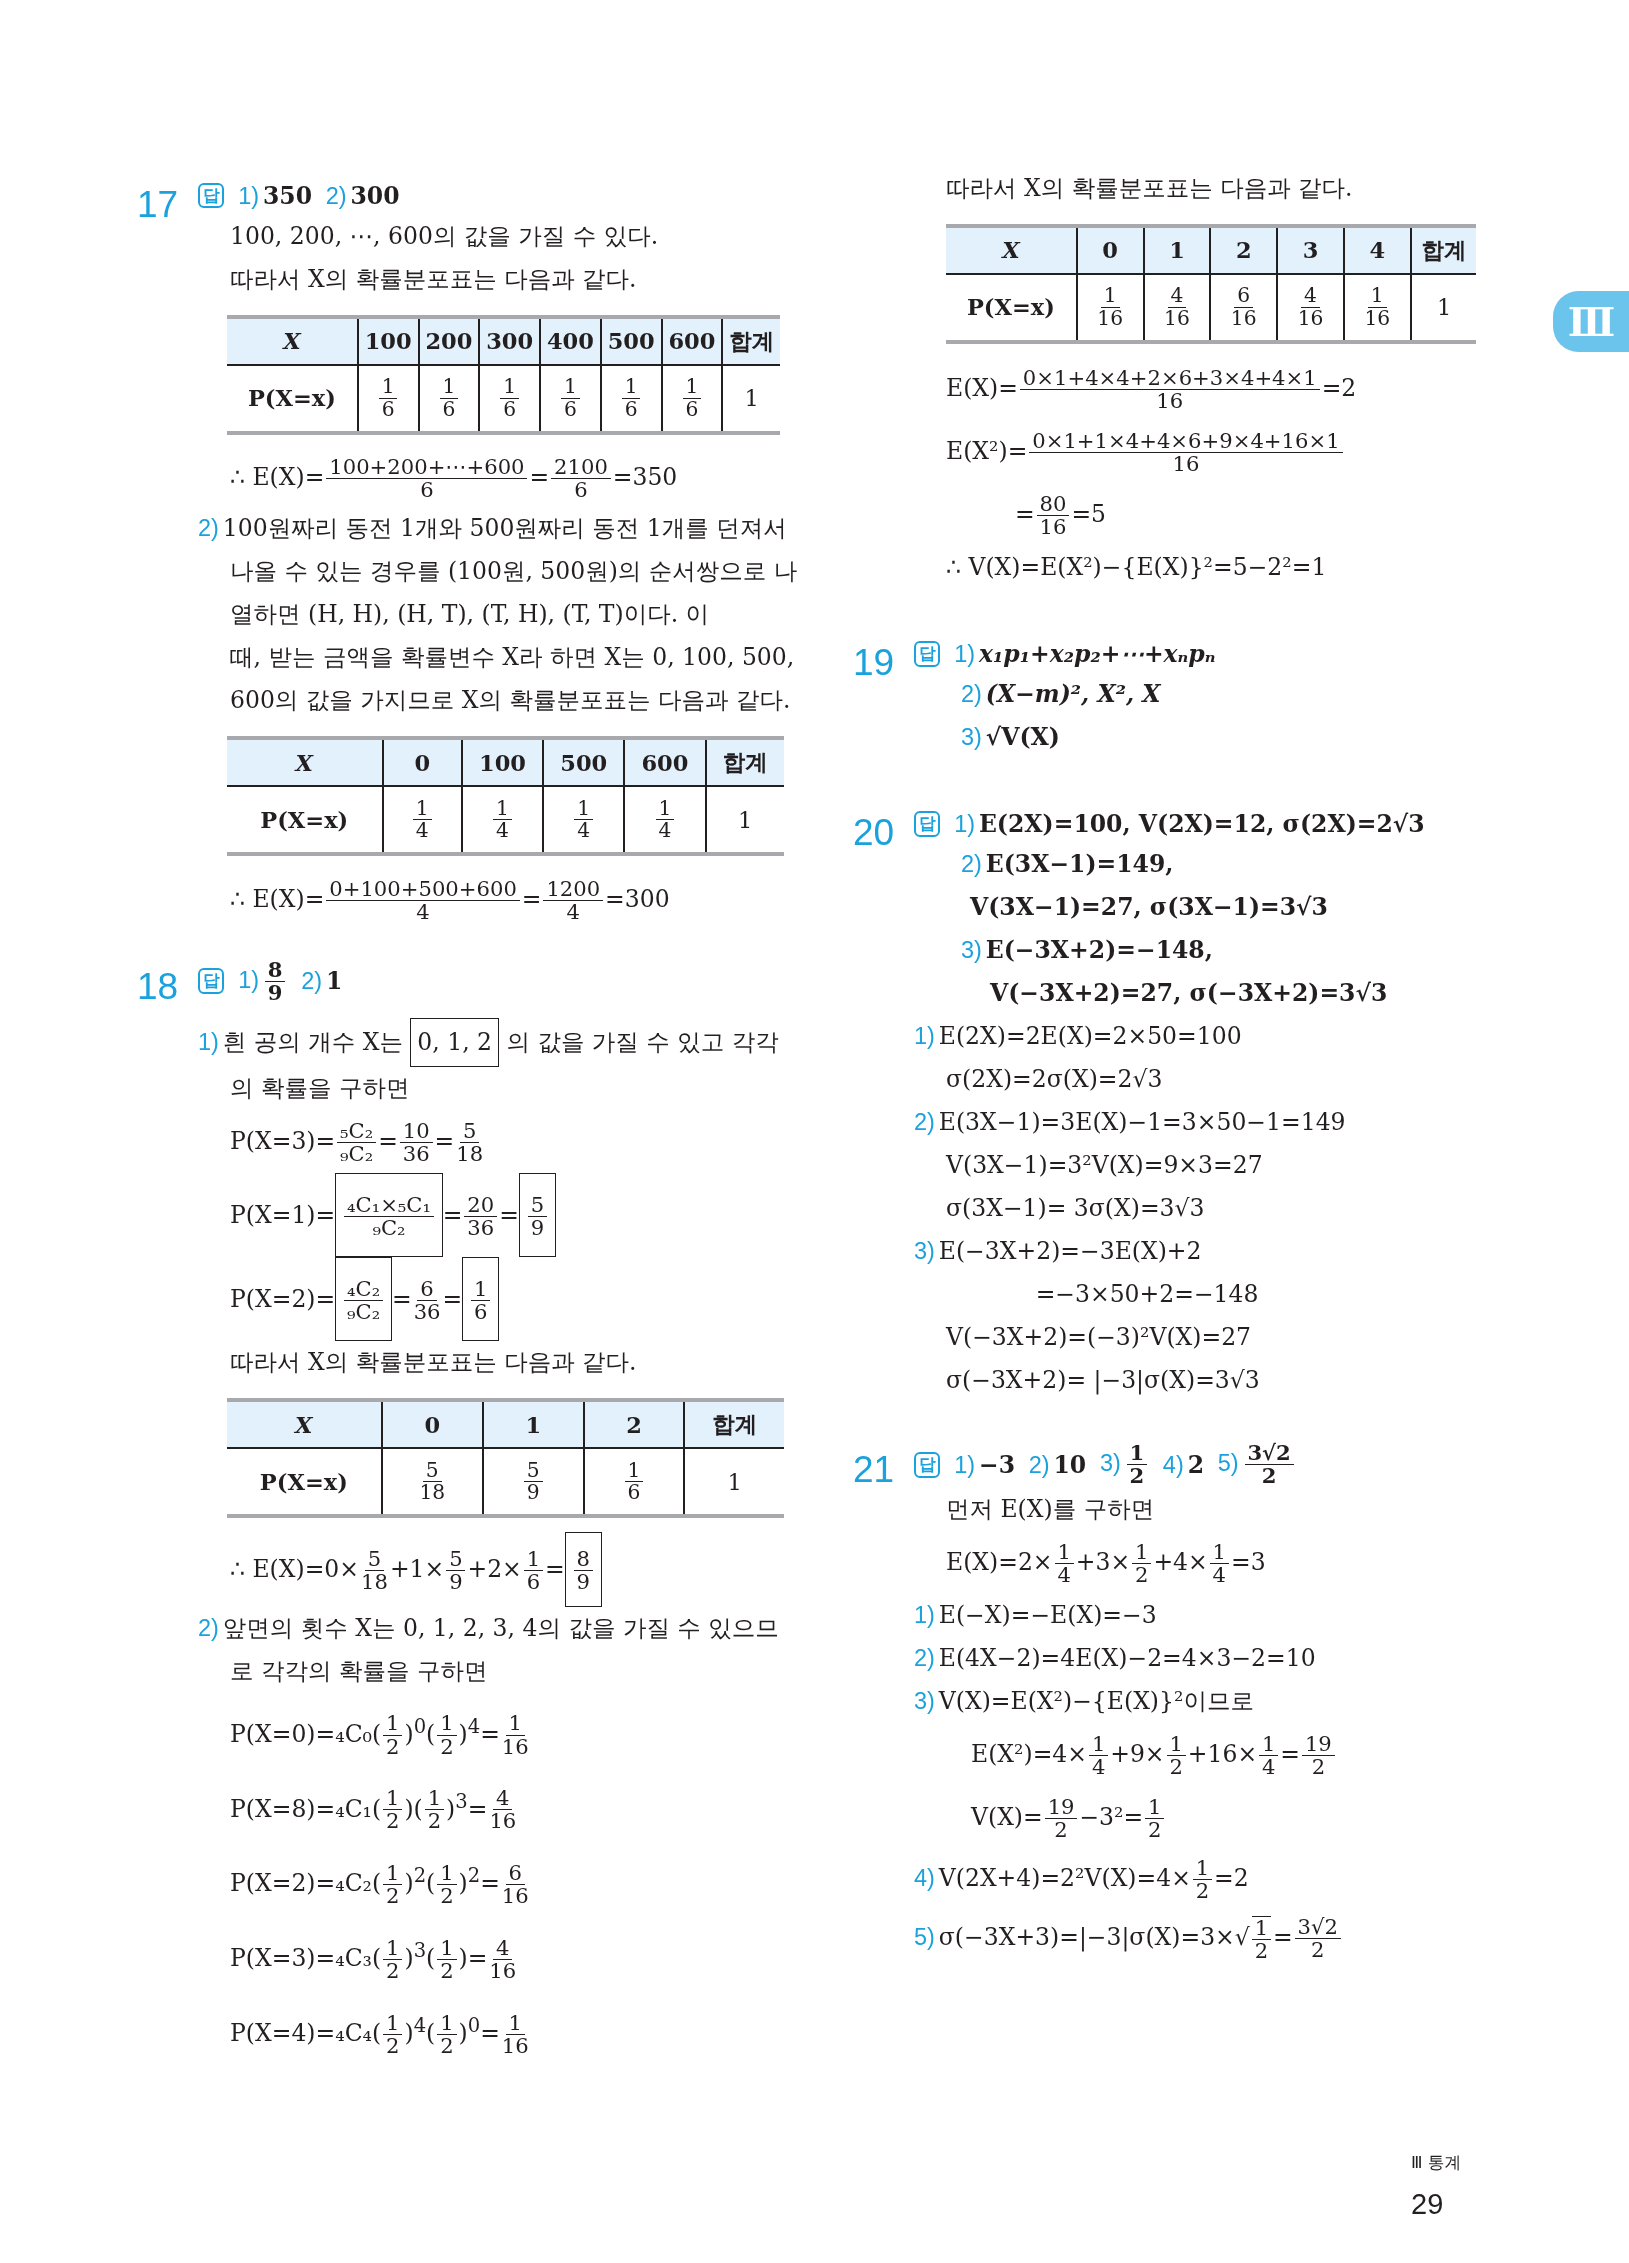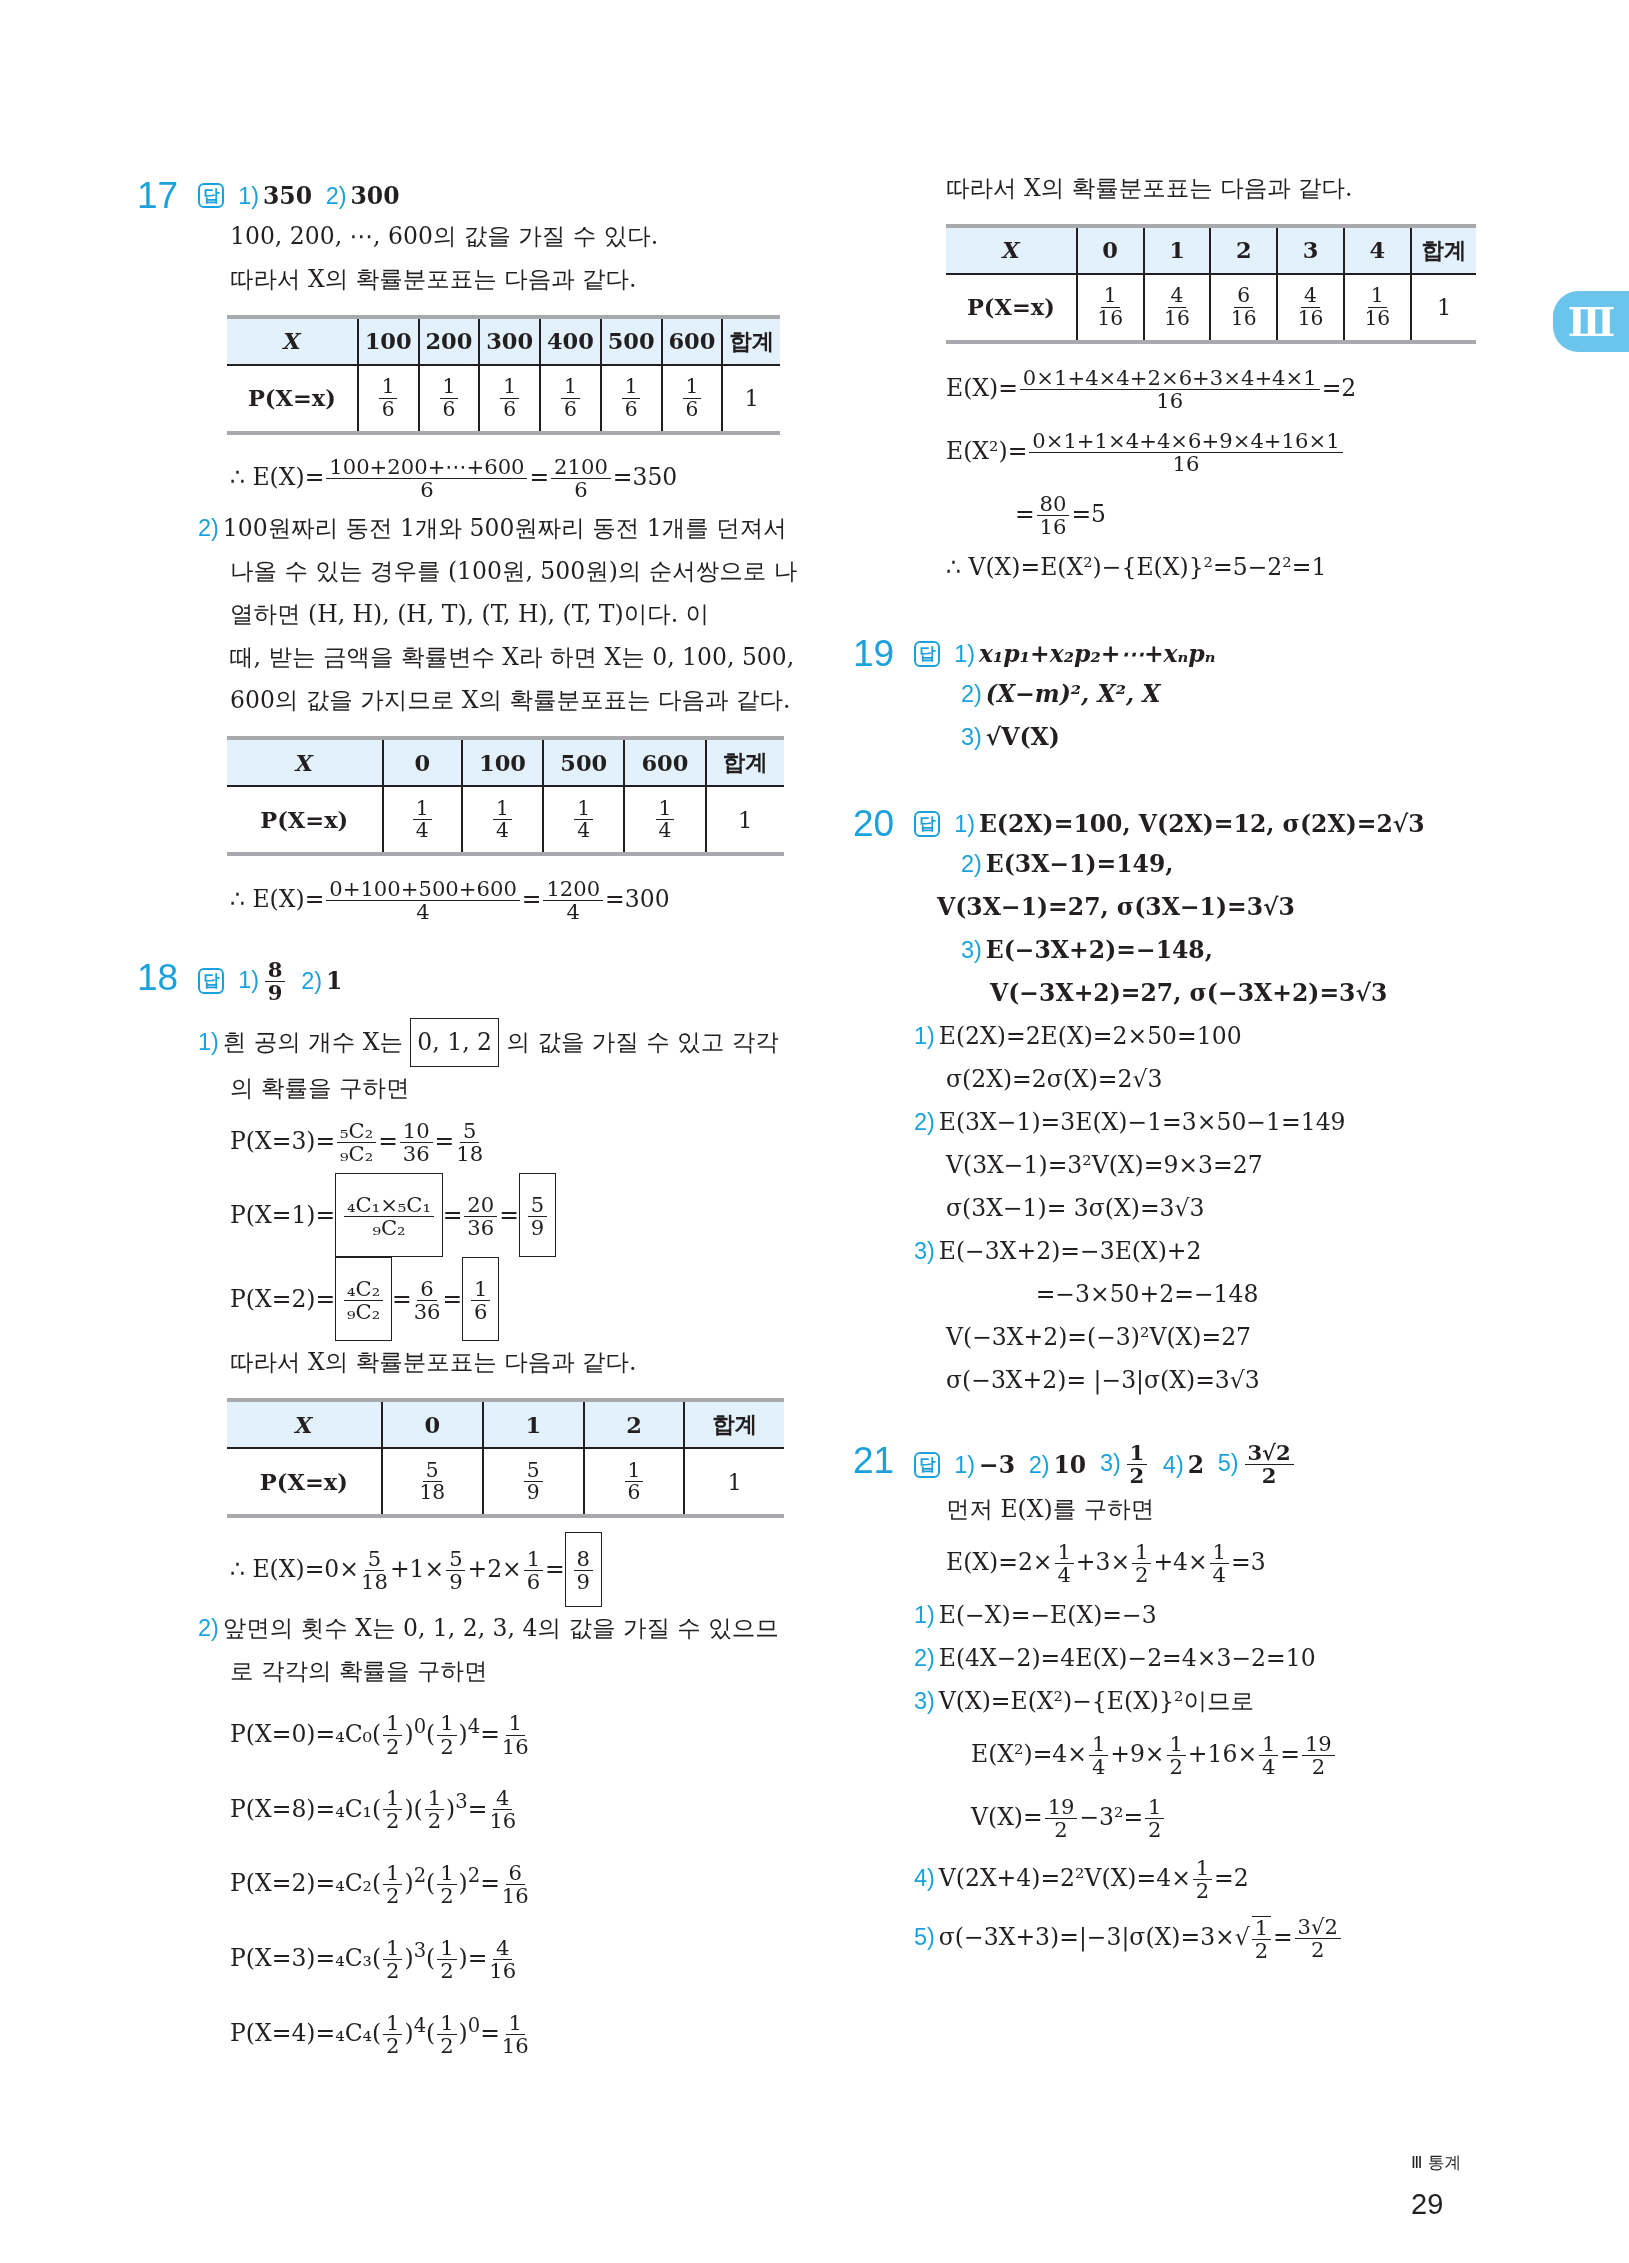--- a/index.html
+++ b/index.html
@@ -2,21 +2,21 @@
 <html><head>
 <meta charset="utf-8">
 <style>
   html, body { margin:0; padding:0; background:#ffffff; }
   body { width:1630px; height:2263px; position:relative; overflow:hidden;
          font-family:"DejaVu Serif","Liberation Serif",serif; color:#231f20; font-size:23.5px; }
   .col { position:absolute; }
   #left { left:137px; top:176px; width:647px; }
   #right { left:853px; top:167px; width:647px; }
   .prob { position:relative; }
-  .pnum { position:absolute; left:0; top:0; font-family:"Liberation Sans","DejaVu Sans",sans-serif;
+  .pnum { position:absolute; left:0; top:9px; font-family:"Liberation Sans","DejaVu Sans",sans-serif;
           font-size:37px; color:#1ba1dc; line-height:39px; }
   .ans { margin-left:61px; display:flex; align-items:center; gap:13.7px; font-weight:bold; height:39px; }
   .dap { display:inline-block; border:2px solid #1ba1dc; color:#1ba1dc; border-radius:5.9px;
          font-family:"DejaVu Sans",sans-serif; font-size:16.7px; font-weight:bold; padding:1px 2.9px; line-height:19.6px; }
   .snum { color:#1ba1dc; font-family:"Liberation Sans","DejaVu Sans",sans-serif; font-weight:normal; font-size:23.5px; margin-right:3.9px; }
   .line { margin-left:63px; line-height:43px; min-height:43px; white-space:nowrap; }
   .ind { margin-left:93px; }
   .ind2 { margin-left:118px; }
   .sub { margin-left:61px; line-height:43px; white-space:nowrap; }
   .it { font-style:italic; }
@@ -368,21 +368,21 @@
     <div class="line" style="margin-left:108px;font-weight:bold"><span class="snum">3)</span><span>√V(X)</span></div>
   </div>
 
   <div class="prob" style="margin-top:45px">
     <span class="pnum">20</span>
     <div class="ans">
       <span class="dap">답</span>
       <span><span class="snum">1)</span><span>E(2X)=100, V(2X)=12, σ(2X)=2√3</span></span>
     </div>
     <div class="line" style="margin-left:108px;font-weight:bold"><span class="snum">2)</span><span>E(3X−1)=149,</span></div>
-    <div class="line" style="margin-left:84px;font-weight:bold">V(3X−1)=27, σ(3X−1)=3√3</div>
+    <div class="line" style="margin-left:117px;font-weight:bold">V(3X−1)=27, σ(3X−1)=3√3</div>
     <div class="line" style="margin-left:108px;font-weight:bold"><span class="snum">3)</span><span>E(−3X+2)=−148,</span></div>
     <div class="line" style="margin-left:137px;font-weight:bold">V(−3X+2)=27, σ(−3X+2)=3√3</div>
 
     <div class="sub"><span class="snum">1)</span><span>E(2X)=2E(X)=2×50=100</span></div>
     <div class="line ind">σ(2X)=2σ(X)=2√3</div>
     <div class="sub"><span class="snum">2)</span><span>E(3X−1)=3E(X)−1=3×50−1=149</span></div>
     <div class="line ind">V(3X−1)=3²V(X)=9×3=27</div>
     <div class="line ind">σ(3X−1)= 3σ(X)=3√3</div>
     <div class="sub"><span class="snum">3)</span><span>E(−3X+2)=−3E(X)+2</span></div>
     <div class="line ind" style="white-space:pre">            =−3×50+2=−148</div>

